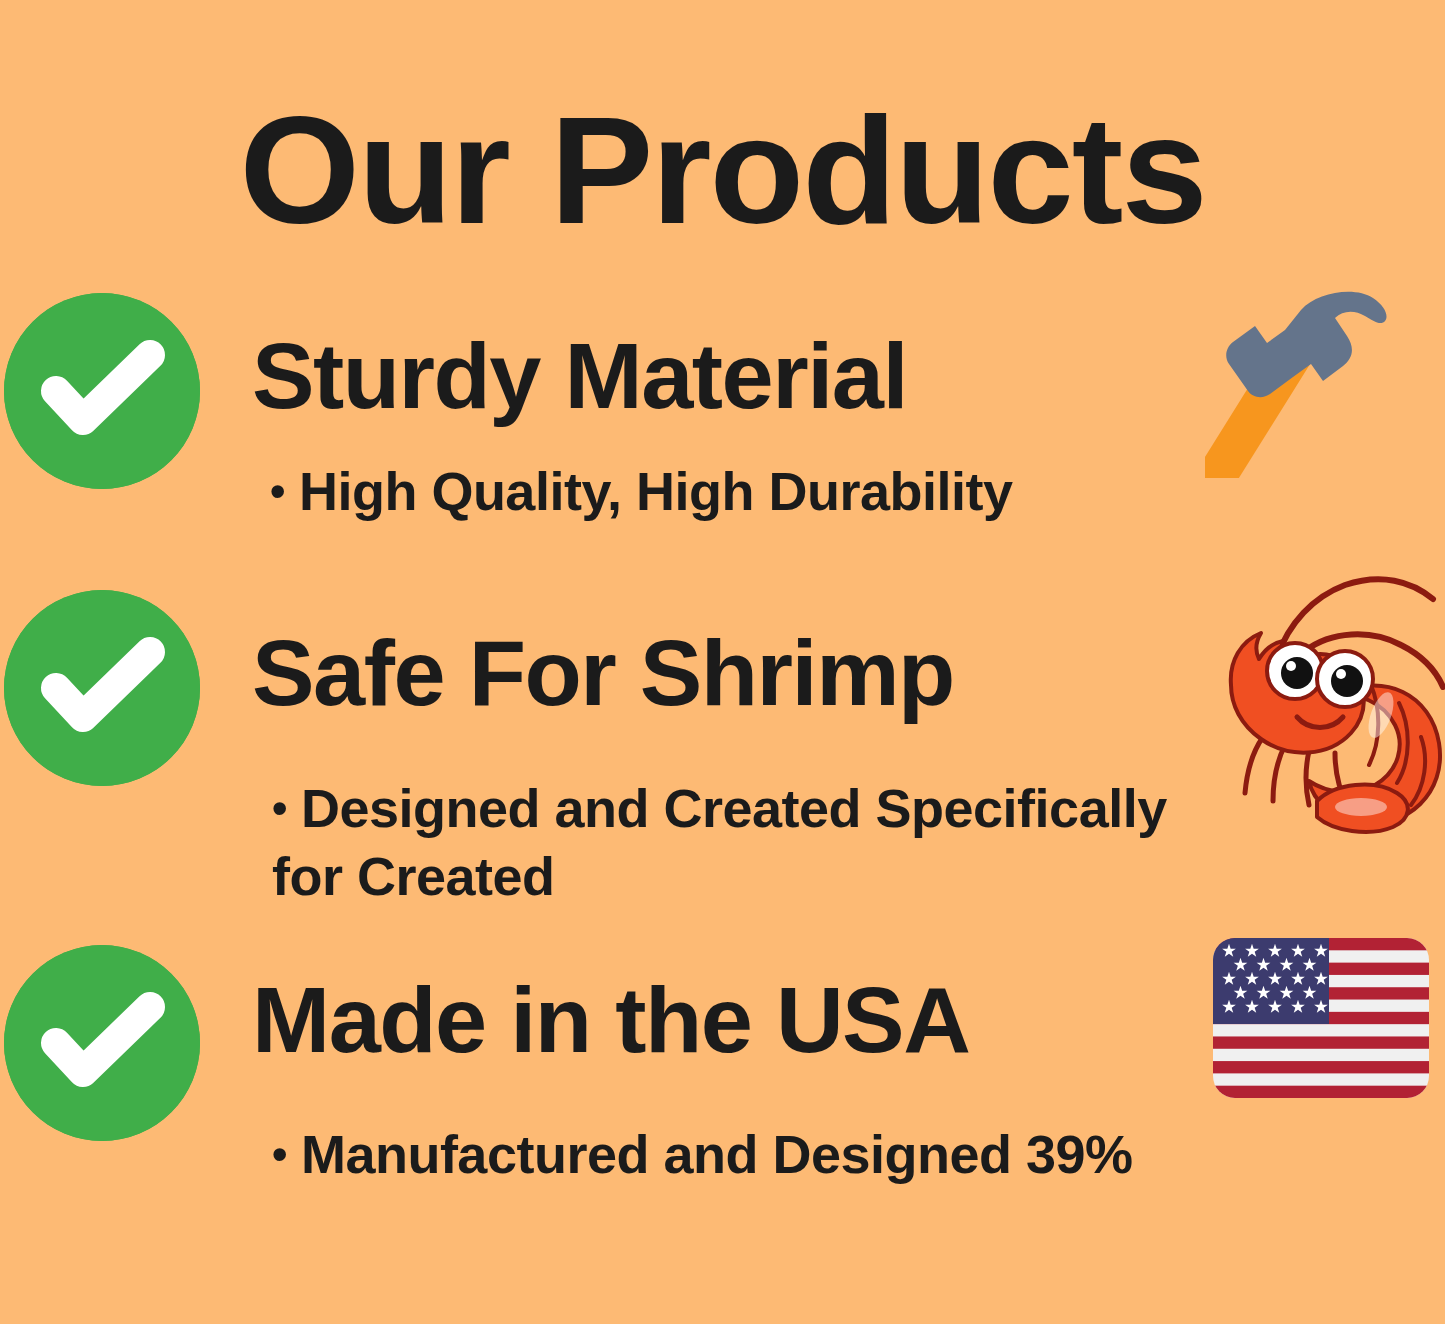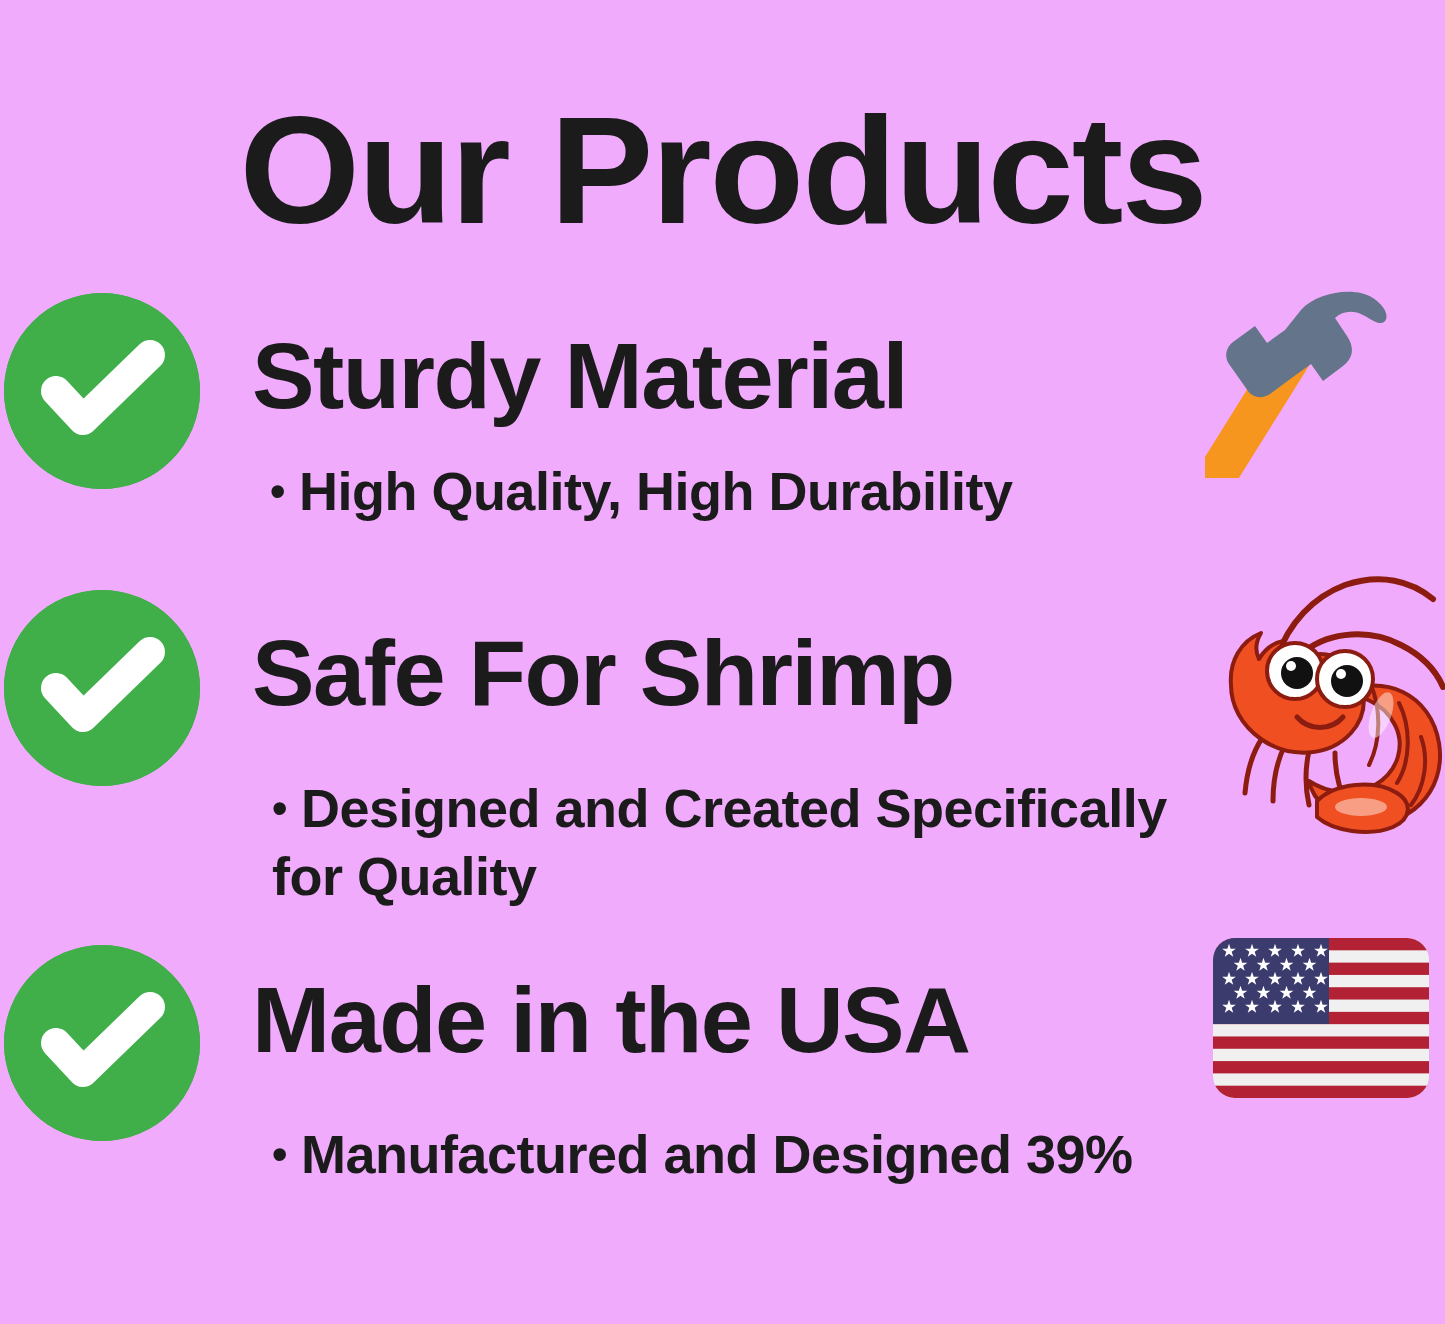--- a/index.html
+++ b/index.html
@@ -13,21 +13,21 @@
     overflow: hidden;
     font-family: "Liberation Sans", sans-serif;
     color: #1a1a1a;
     position: relative;
   }
 
   .page {
     position: relative;
     width: 1445px;
     height: 1324px;
-    background: #f0abfc;
+    background: #fdba74;
   }
 
   
   .page-title {
     position: absolute;
     left: 0;
     top: -8px;
     width: 1445px;
     text-align: center;
     font-family: "Liberation Sans", sans-serif;
@@ -150,21 +150,21 @@
       <svg viewBox="0 0 196 196" aria-hidden="true">
         <circle cx="98" cy="98" r="98" fill="#40ae49"></circle>
         <path d="M 52 98 L 79 127 L 146 62" fill="none" stroke="#ffffff" stroke-width="30" stroke-linecap="round" stroke-linejoin="round"></path>
       </svg>
     </div>
 
     <div class="feature-heading" style="left:252px; top:42px;">Safe For Shrimp</div>
 
     <div class="feature-bullet" style="left:272px; top:192px; width:1170px;">
       <span class="dot">•</span><span>Designed and Created Specifically</span>
-      <div style="margin-top:4px;">for Quality</div>
+      <div style="margin-top:4px;">for Created</div>
     </div>
 
     <div class="emoji-art" style="left:1185px; top:-40px;">
       <svg width="262" height="290" viewBox="0 0 262 290" aria-hidden="true">
         <g stroke="#8c1b10" stroke-width="4" stroke-linecap="round" stroke-linejoin="round">
 
           <path d="M 92 112 C 104 78, 128 52, 160 40 C 196 28, 226 36, 248 54" fill="none" stroke-width="6"></path>
           <path d="M 120 106 C 146 86, 186 84, 216 100 C 240 112, 252 128, 258 142" fill="none" stroke-width="6"></path>
 
           <path d="M 78 192 C 68 206, 62 226, 60 248" fill="none" stroke-width="5"></path>

